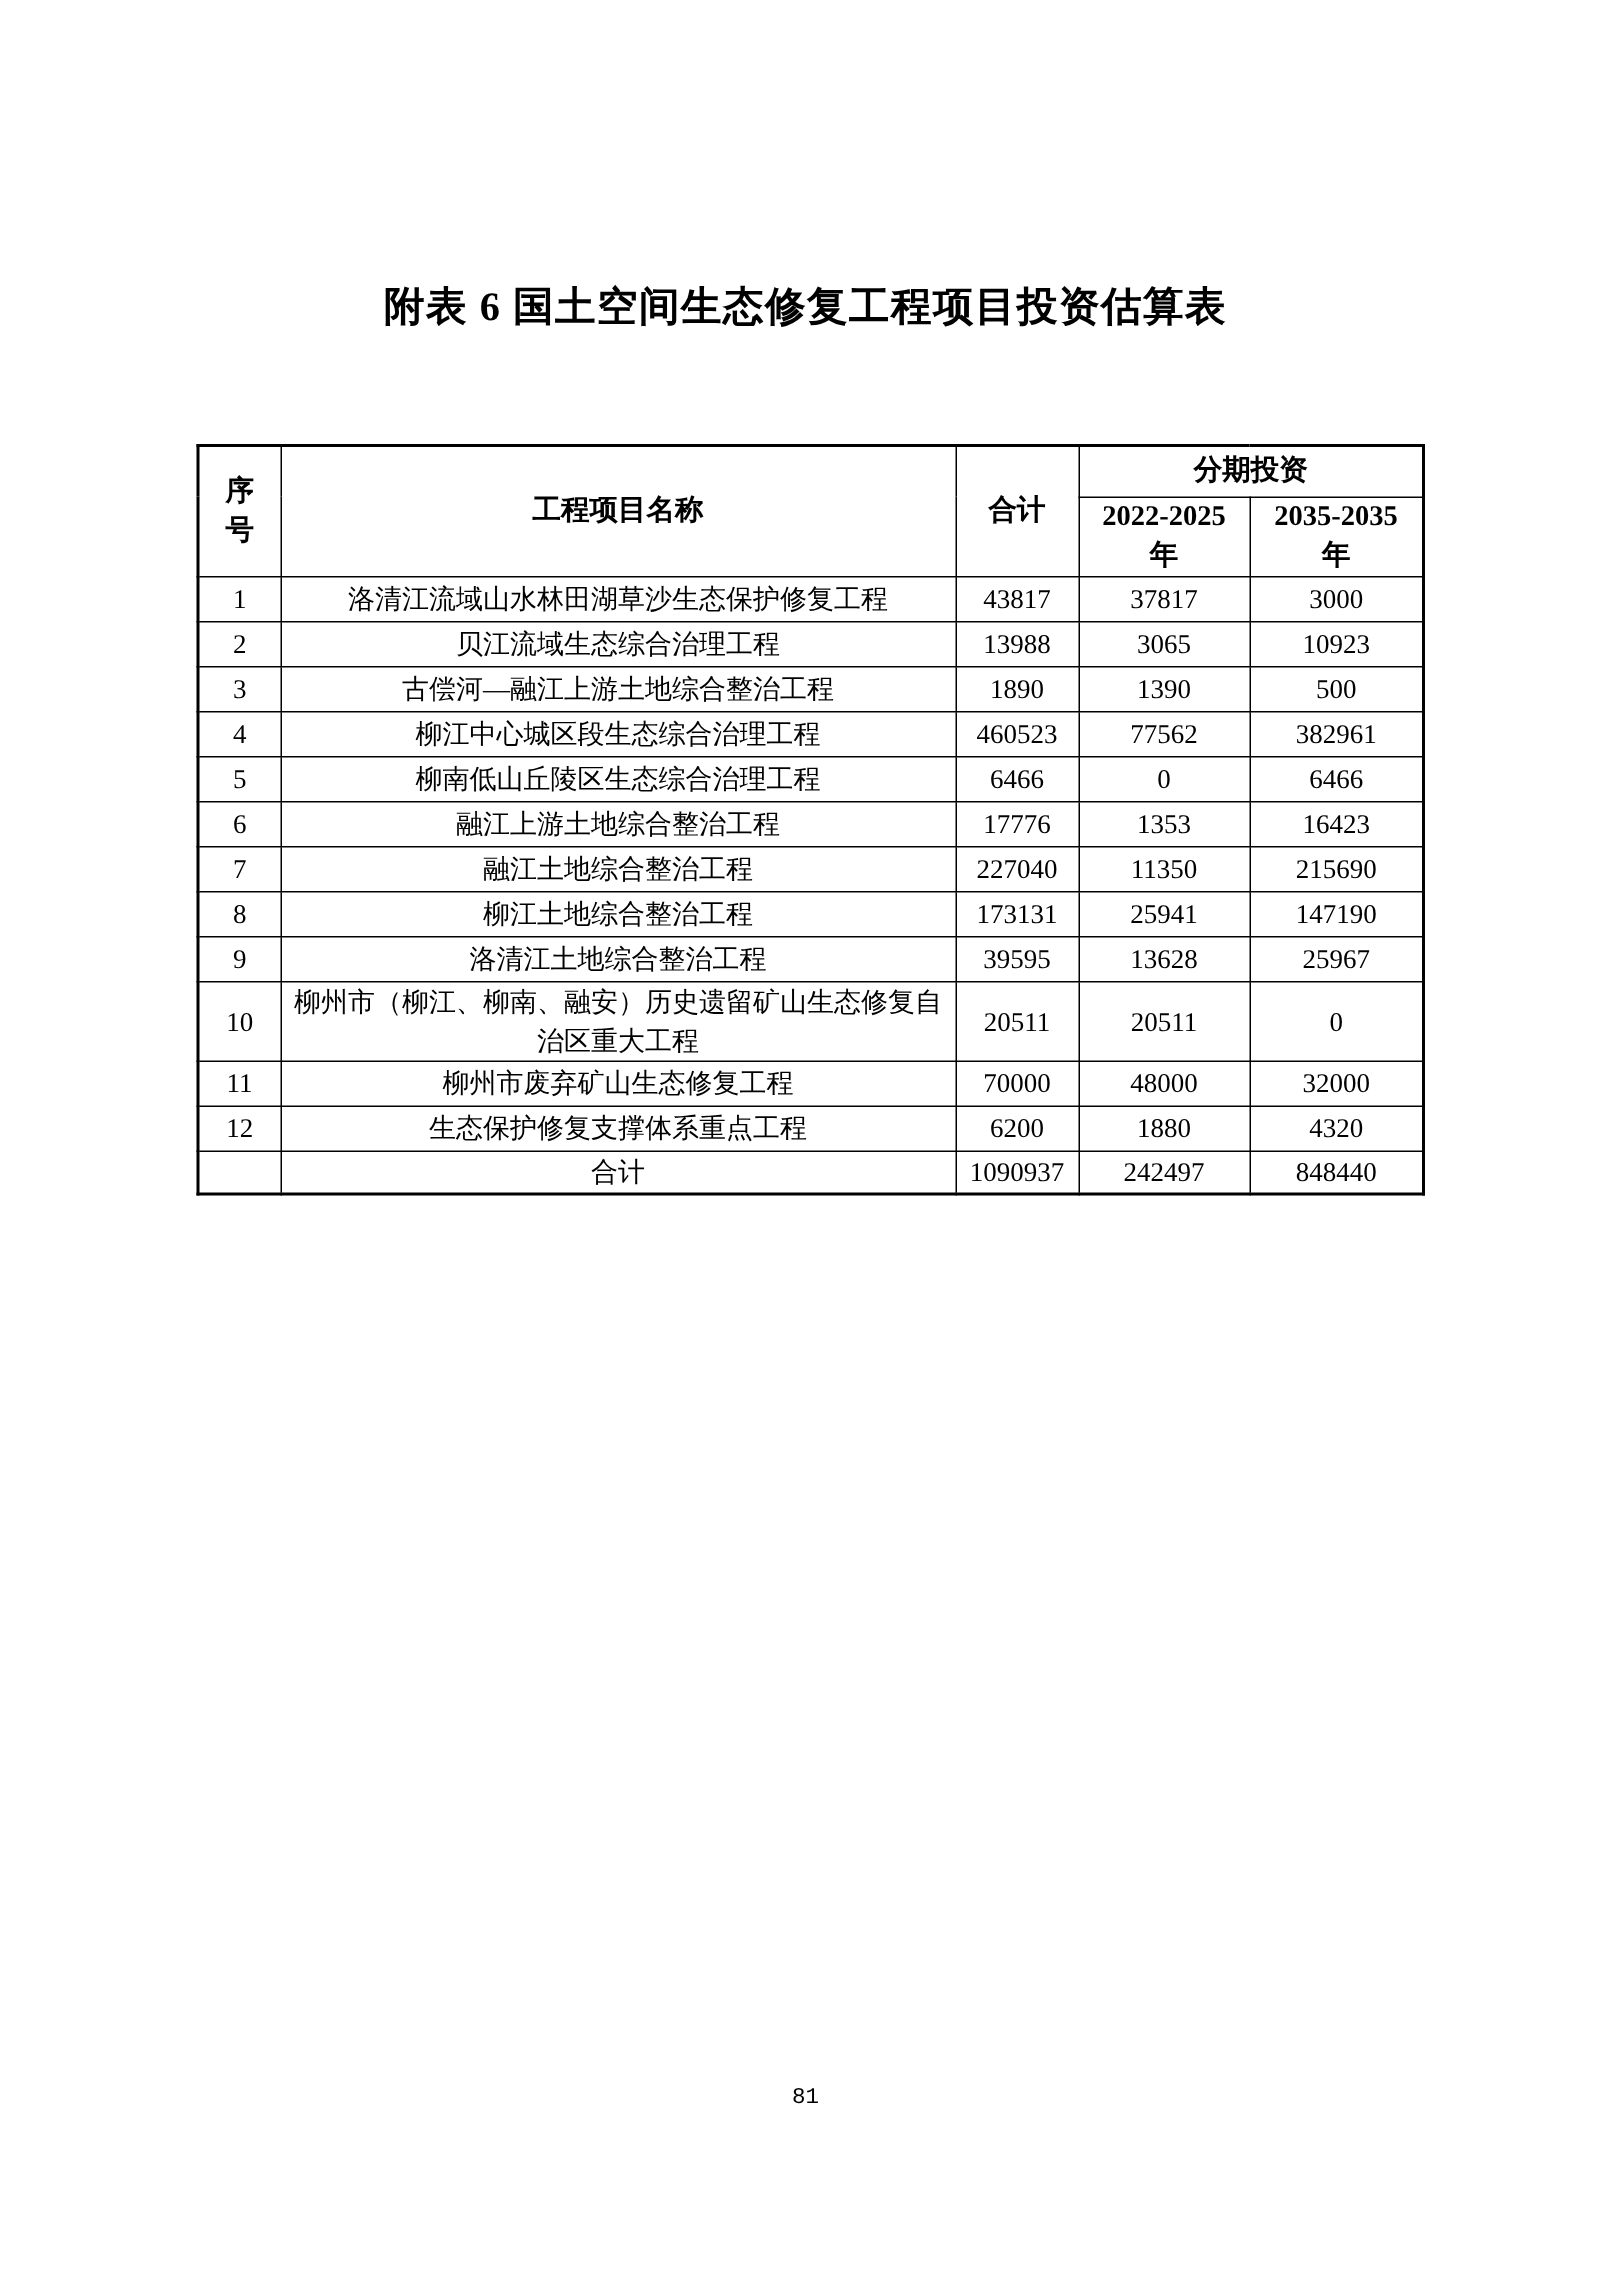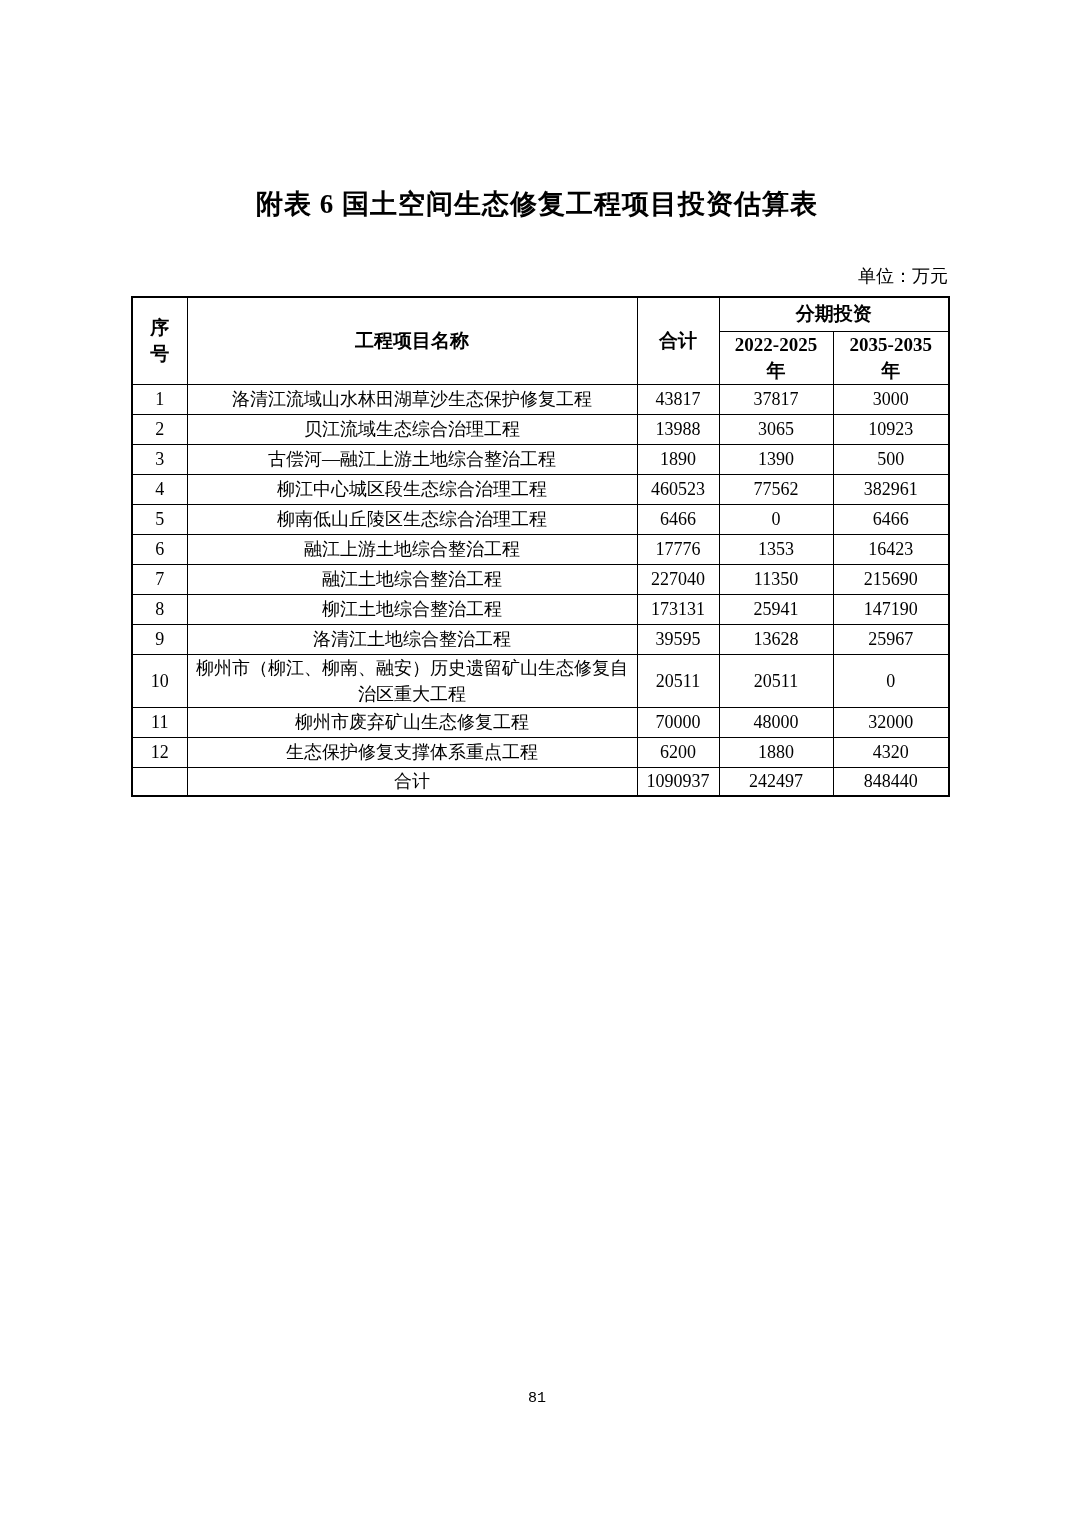--- a/index.html
+++ b/index.html
@@ -77,21 +77,20 @@
     font-family: "Liberation Mono", "DejaVu Sans Mono", monospace;
   }
 </style>
 </head>
 <body>
 
 <div class="page">
 
   <div class="doc-title">附表 6 国土空间生态修复工程项目投资估算表</div>
 
-  <div class="unit-label">单位：万元</div>
 
   <table class="inv-table">
     <colgroup>
       <col style="width:55px">
       <col style="width:450px">
       <col style="width:82px">
       <col style="width:114px">
       <col style="width:116px">
     </colgroup>
     <thead>

